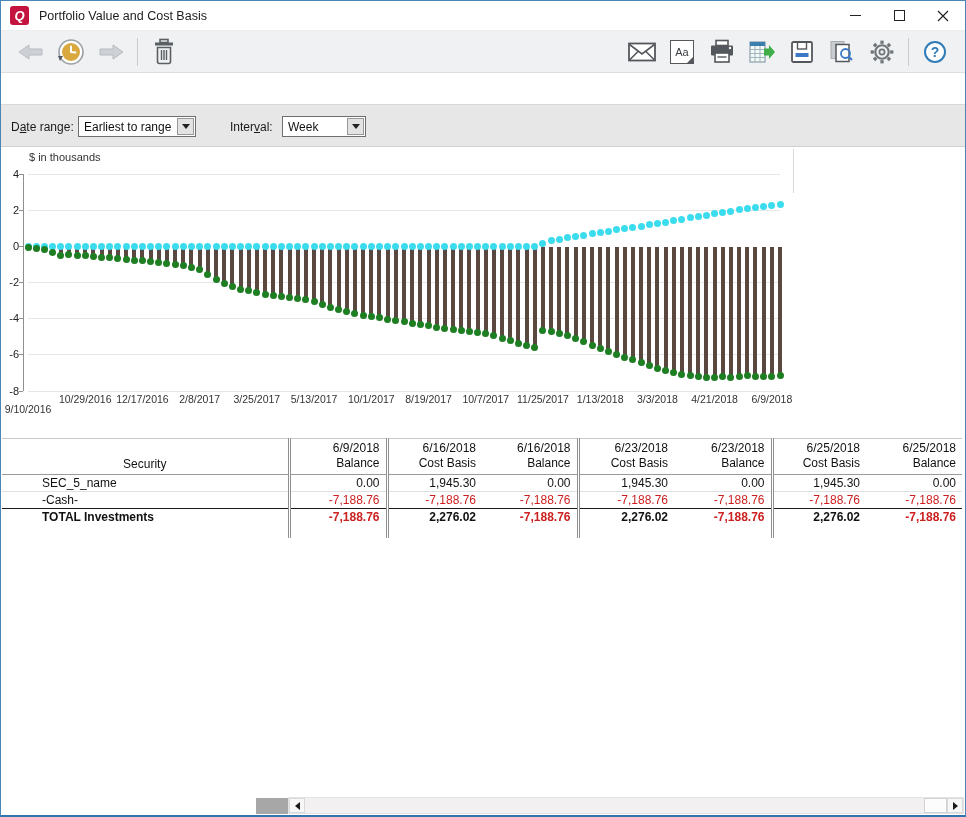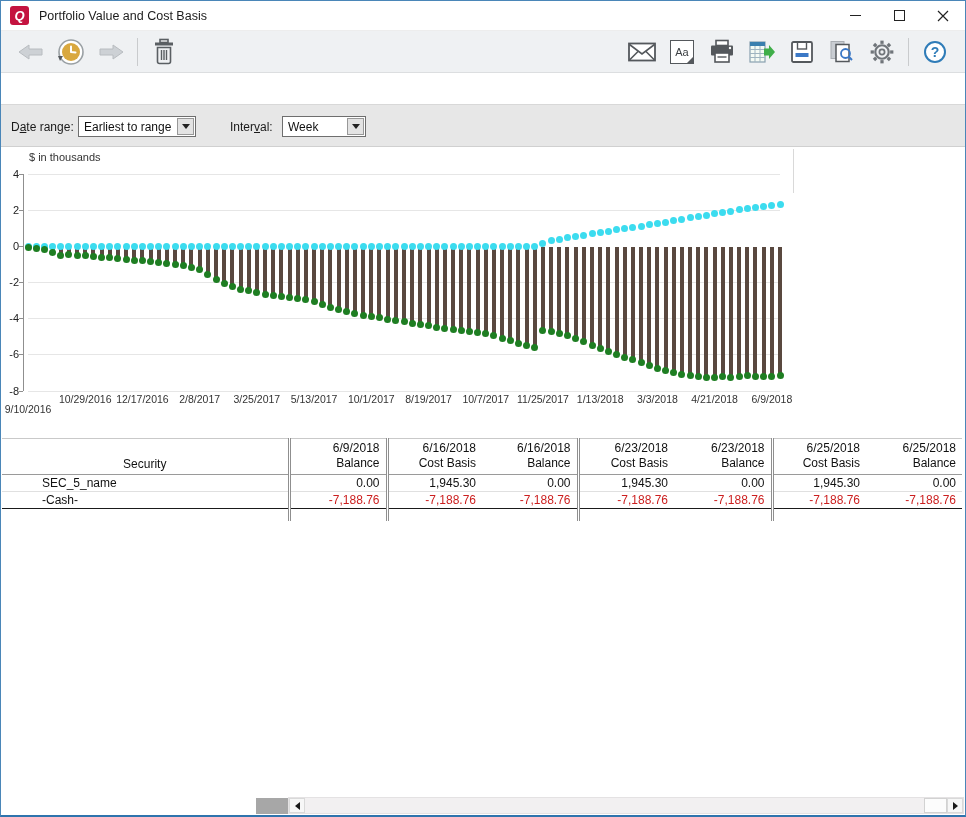--- a/index.html
+++ b/index.html
@@ -617,20 +617,30 @@
           <tr class="sep-dark">
             <td class="sec">-Cash-</td>
             <td class="gsep red">-7,188.76</td>
             <td class="gsep red">-7,188.76</td>
             <td class="red">-7,188.76</td>
             <td class="gsep red">-7,188.76</td>
             <td class="red">-7,188.76</td>
             <td class="gsep red">-7,188.76</td>
             <td class="red">-7,188.76</td>
           </tr>
+          <tr class="bold">
+            <td class="sec">TOTAL Investments</td>
+            <td class="gsep red">-7,188.76</td>
+            <td class="gsep">2,276.02</td>
+            <td class="red">-7,188.76</td>
+            <td class="gsep">2,276.02</td>
+            <td class="red">-7,188.76</td>
+            <td class="gsep">2,276.02</td>
+            <td class="red">-7,188.76</td>
+          </tr>
           <tr class="spacer">
             <td></td>
             <td class="gsep"></td>
             <td class="gsep"></td>
             <td></td>
             <td class="gsep"></td>
             <td></td>
             <td class="gsep"></td>
             <td></td>
           </tr>

